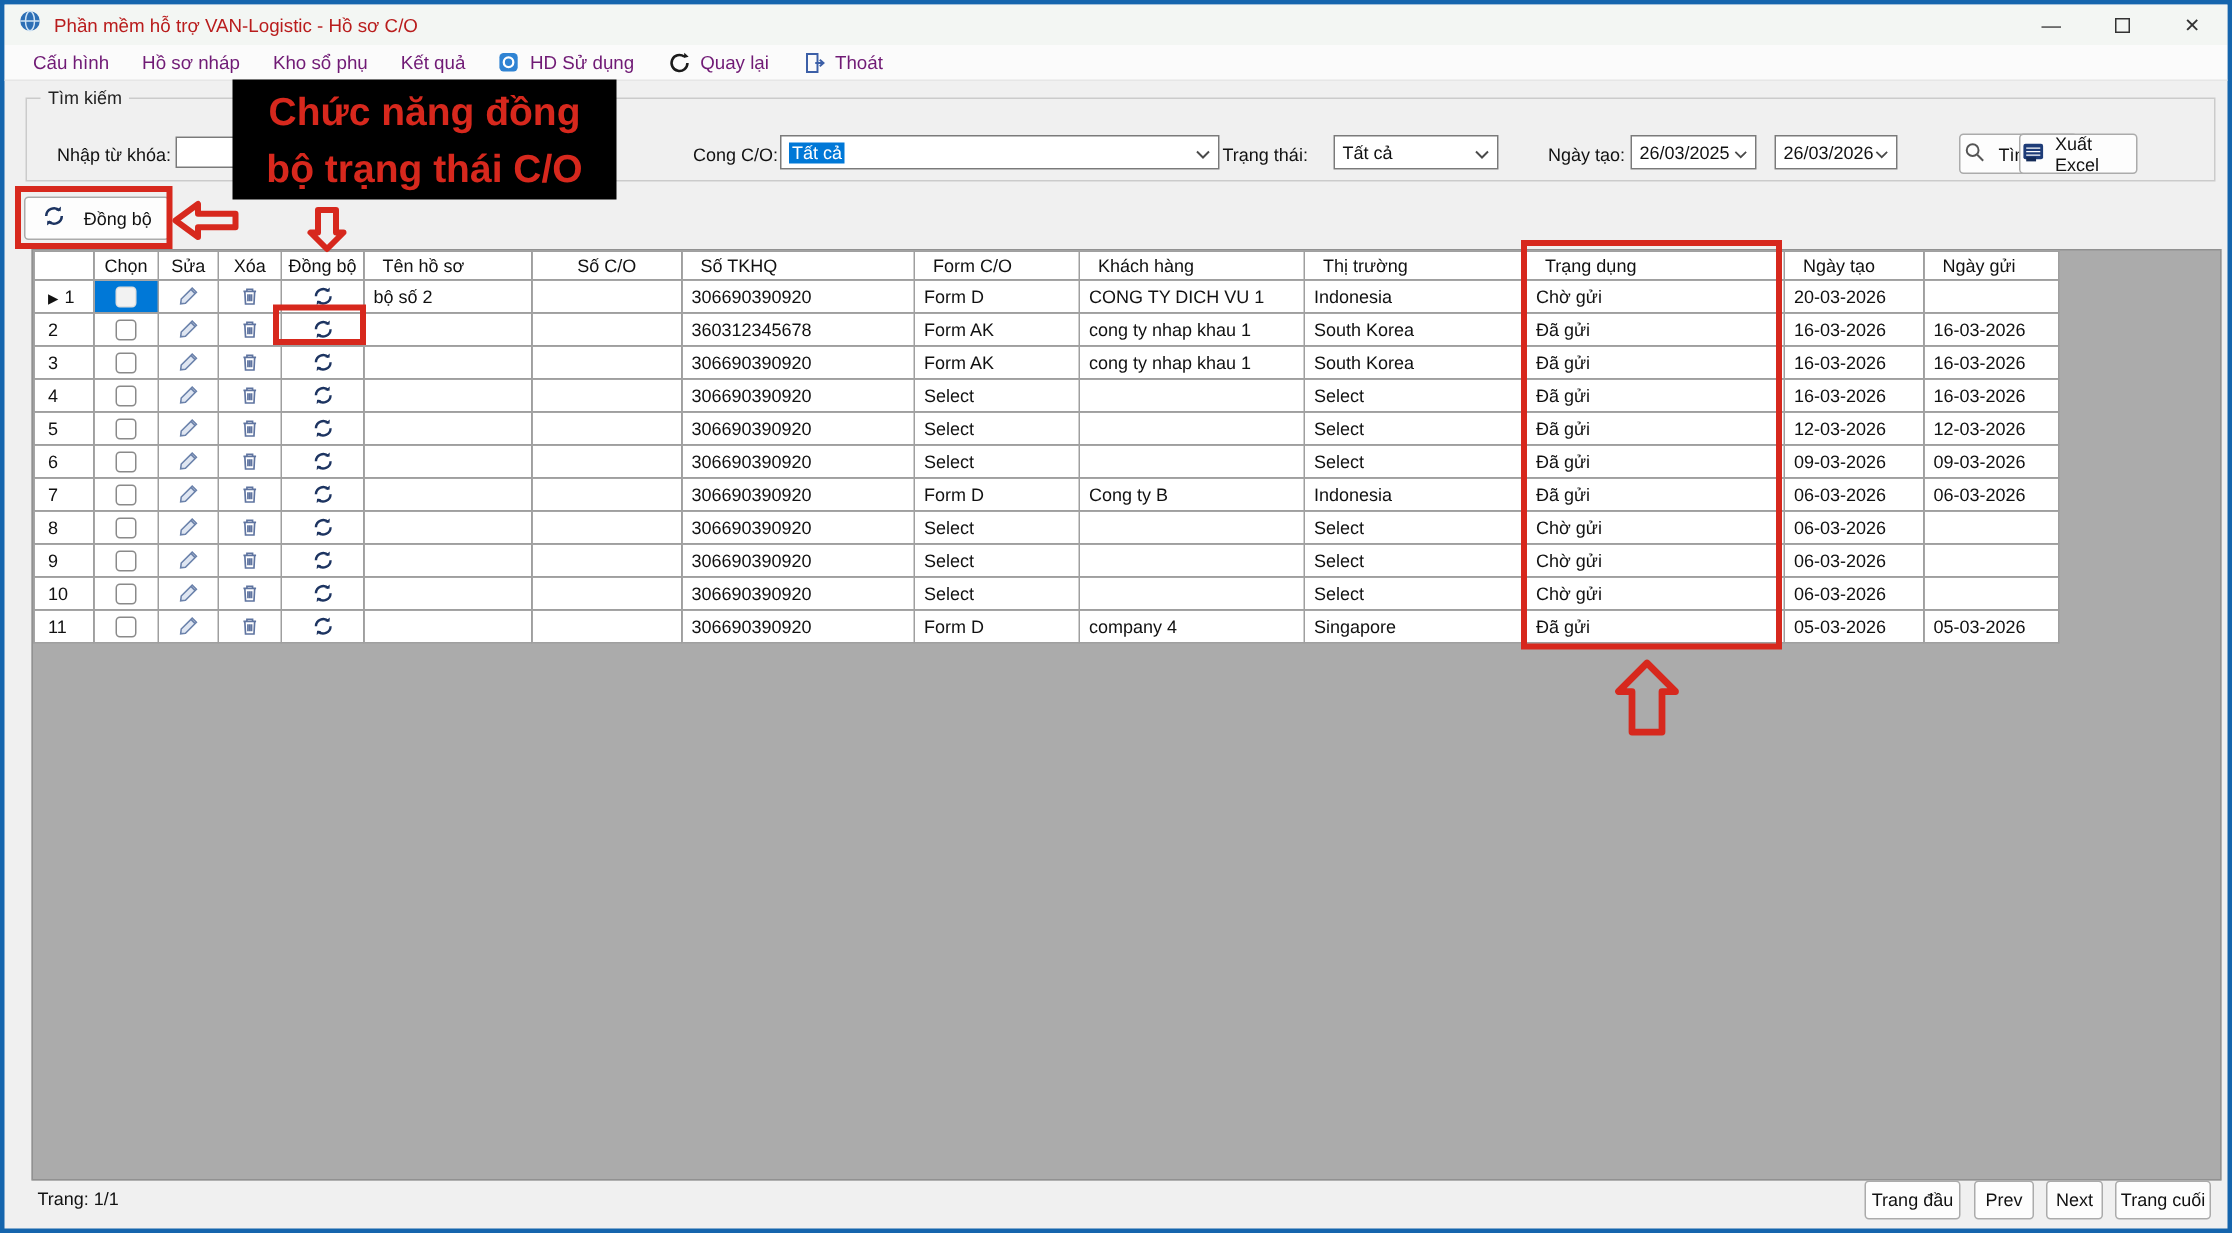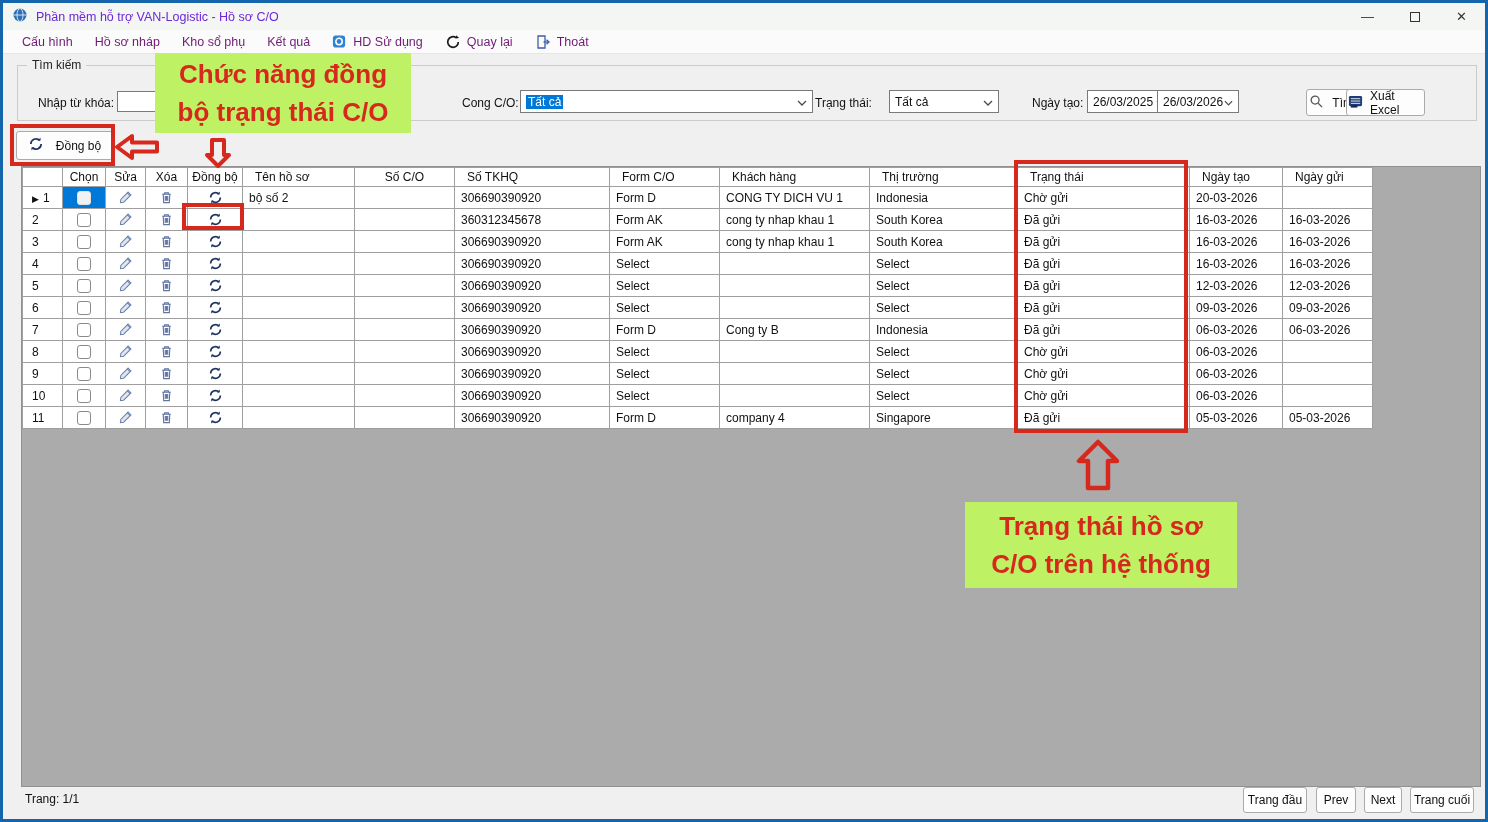--- a/index.html
+++ b/index.html
@@ -3,21 +3,21 @@
 <meta charset="utf-8">
 <style>
   * { box-sizing: border-box; margin: 0; padding: 0; }
   body { font-family: "Liberation Sans", sans-serif; background:#555; }
   .app { position:relative; width:1488px; height:822px; background:#f0f0f0;
          border:3px solid #1565ad; overflow:hidden; }
 
   
   .titlebar { position:absolute; top:0; left:0; right:0; height:27px; background:#f3f6f3;
               display:flex; align-items:center; padding-left:9px; }
-  .titlebar .title { font-size:12.5px; color:#6d28d9; margin-left:8px; }
+  .titlebar .title { font-size:12.5px; color:#b91c1c; margin-left:8px; }
   .win-controls { margin-left:auto; display:flex; height:100%; }
   .win-btn { width:47px; height:100%; display:flex; align-items:center; justify-content:center;
              font-size:13px; color:#333; }
   .max-box { width:10px; height:10px; border:1.3px solid #333; display:inline-block; }
 
   
   .menubar { position:absolute; top:27px; left:0; right:0; height:24px; background:#fbfbfb;
              display:flex; align-items:center; padding-left:8px; font-size:12.5px; color:#701a75;
              border-bottom:1px solid #e6e6e6; }
   .menu-item { padding:3px 11px; display:flex; align-items:center; gap:6px; white-space:nowrap; }
@@ -55,21 +55,21 @@
               border:1px solid #8a8a8a; border-radius:3px; vertical-align:middle; }
   .selcell .checkbox { background:#f2f2f2; border-color:#e0e0e0; }
   .tri { font-size:9px; margin-right:4px; }
   .grid td svg, .grid th svg { vertical-align:middle; }
 
   
   .page-label { position:absolute; left:22px; top:789px; font-size:12px; color:#111; }
 
   
   .anno { position:absolute; z-index:50; }
-  .callout { background:#bef264; color:#d7281d; font-weight:bold; font-size:26px;
+  .callout { background:#000000; color:#d7281d; font-weight:bold; font-size:26px;
              line-height:1.48; text-align:center; display:flex; align-items:center;
              justify-content:center; }
   .red-rect { border:4px solid #d7281d; }
 </style>
 </head>
 <body>
 
 <div class="app">
 
   <div class="titlebar">
@@ -157,21 +157,21 @@
 
   <span class="lbl" style="left:1029px; top:93px;">Ngày tạo:</span>
   <div class="dd" style="left:1084px; top:87px; width:84px;">
     <span>26/03/2025</span>
     <span class="chev"><svg width="9" height="6" viewBox="0 0 10 6" fill="none" stroke="#4a4a4a" stroke-width="1.3">
           <path d="M1 1l4 4 4-4"></path>
         </svg></span>
   </div>
 
   <span class="lbl" style="left:1186px; top:93px;">Đến:</span>
-  <div class="dd" style="left:1154px; top:87px; width:82px;justify-content:center;">
+  <div class="dd" style="left:1180px; top:87px; width:82px;justify-content:center;">
     <span>26/03/2026</span>
     <span class="chev"><svg width="9" height="6" viewBox="0 0 10 6" fill="none" stroke="#4a4a4a" stroke-width="1.3">
           <path d="M1 1l4 4 4-4"></path>
         </svg></span>
   </div>
 
   <div class="btn" style="left:1303px; top:86px; width:79px; height:27px;">
     <span><svg width="15" height="15" viewBox="0 0 16 16" fill="none" stroke="#555" stroke-width="1.4">
           <circle cx="6.5" cy="6.5" r="4.2"></circle>
           <path d="M9.8 9.8 14 14"></path>
@@ -221,21 +221,21 @@
             <th class="ctr">Chọn</th>
             <th class="ctr">Sửa</th>
             <th class="ctr">Xóa</th>
             <th class="ctr">Đồng bộ</th>
             <th>Tên hồ sơ</th>
             <th class="ctr">Số C/O</th>
             <th>Số TKHQ</th>
             <th>Form C/O</th>
             <th>Khách hàng</th>
             <th>Thị trường</th>
-            <th>Trạng thái</th>
+            <th>Trạng dụng</th>
             <th>Ngày tạo</th>
             <th>Ngày gửi</th>
           </tr>
         </thead>
       <tbody>
           <tr>
             <td class="rowind"><span class="tri">▶</span>1</td>
             <td class="ctr selcell"><span class="checkbox"></span></td>
             <td class="ctr"><span><svg width="15" height="15" viewBox="0 0 16 16">
                   <path d="M10.8 2.2 13.8 5.2 6 13 2.6 13.4 3 10 Z" fill="#dfe6f2" stroke="#6b82ab" stroke-width="1.1"></path>
@@ -592,17 +592,14 @@
   <div class="anno red-rect" style="left:179px; top:200px; width:62px; height:27px;"></div>
 
   <div class="anno red-rect" style="left:1011px; top:157px; width:174px; height:273px;"></div>
 
   <div class="anno" style="left:1070px; top:436px;">
     <svg width="50" height="52" viewBox="0 0 50 52" fill="none" stroke="#d7281d" stroke-width="4.5" stroke-linejoin="round">
         <path d="M25 3 L6 22 h9 v27 h20 V22 h9 Z"></path>
       </svg>
   </div>
 
-  <div class="anno callout" style="left:962px; top:499px; width:272px; height:86px; padding:0 8px;">
-    <span>Trạng thái hồ sơ C/O trên hệ thống</span>
-  </div>
 
 </div>
 
 </body></html>

